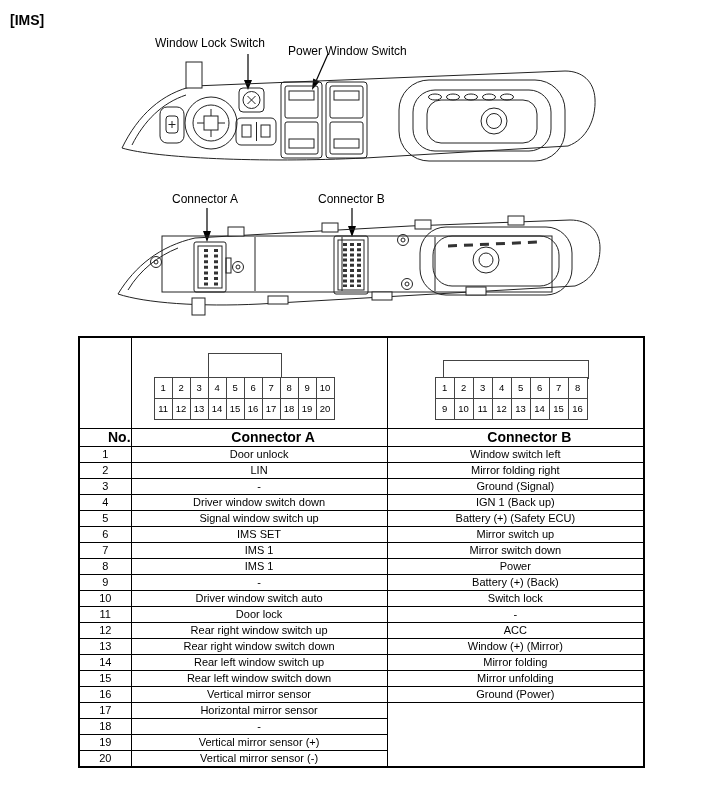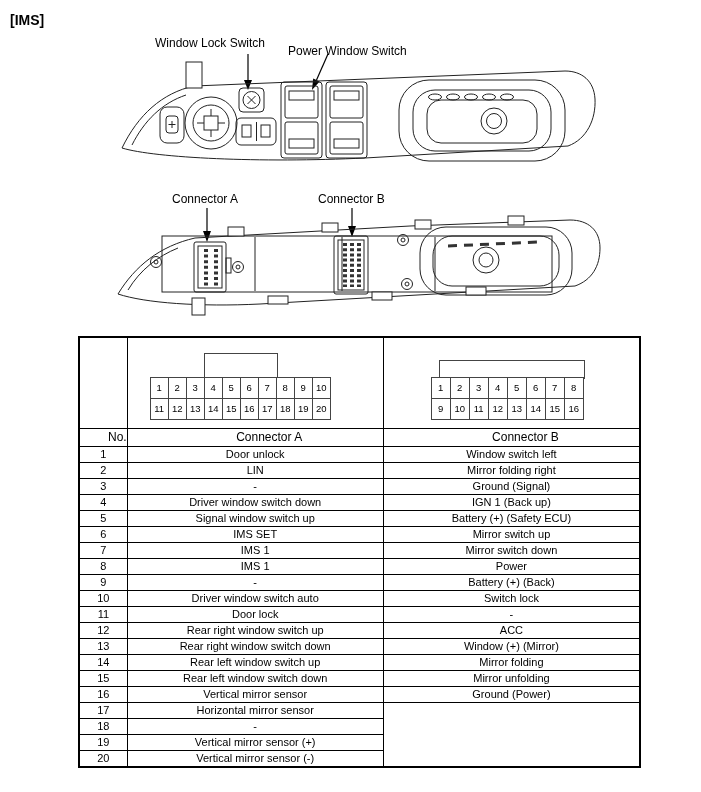--- a/index.html
+++ b/index.html
@@ -7,21 +7,21 @@
         font-family:"Liberation Sans",sans-serif;color:#000;}
   .ims-label{position:absolute;left:10px;top:12px;font-size:14px;font-weight:bold;}
   .fig-label{position:absolute;font-size:12px;white-space:nowrap;}
   .arrow-svg{position:absolute;}
   .fig-svg{position:absolute;}
   .conn-table{position:absolute;left:78px;top:336px;border-collapse:collapse;table-layout:fixed;
               font-family:"Liberation Sans",sans-serif;font-size:11px;border:2px solid #000;}
   .conn-table td,.conn-table th{border:1px solid #000;text-align:center;padding:0;
               height:15px;line-height:15px;overflow:hidden;white-space:nowrap;}
   .conn-table tr.diagram-row td{height:90px;position:relative;}
-  .conn-table tr.header-row th{height:17px;line-height:17px;font-weight:normal;font-size:12px;padding-left:28px;}
+  .conn-table tr.header-row th{height:17px;line-height:17px;font-weight:bold;font-size:14px;padding-left:28px;}
   .pin-grid{position:absolute;display:grid;border-top:1px solid #444;border-left:1px solid #444;background:#fff;}
   .grid-a{left:22px;top:39px;grid-template-columns:repeat(10,18px);}
   .grid-b{left:47px;top:39px;grid-template-columns:repeat(8,19px);}
   .pin-cell{height:20px;line-height:20px;border-right:1px solid #444;border-bottom:1px solid #444;
             font-size:9.5px;text-align:center;}
   .tab-a{position:absolute;left:76px;top:15px;width:72px;height:25px;border:1px solid #444;
          border-bottom:none;background:#fff;}
   .tab-b{position:absolute;left:55px;top:22px;width:144px;height:17px;border:1px solid #444;background:#fff;}
   svg .ln{stroke:#222;stroke-width:1;fill:none;}
   svg .lnw{stroke:#222;stroke-width:1;fill:#fff;}

